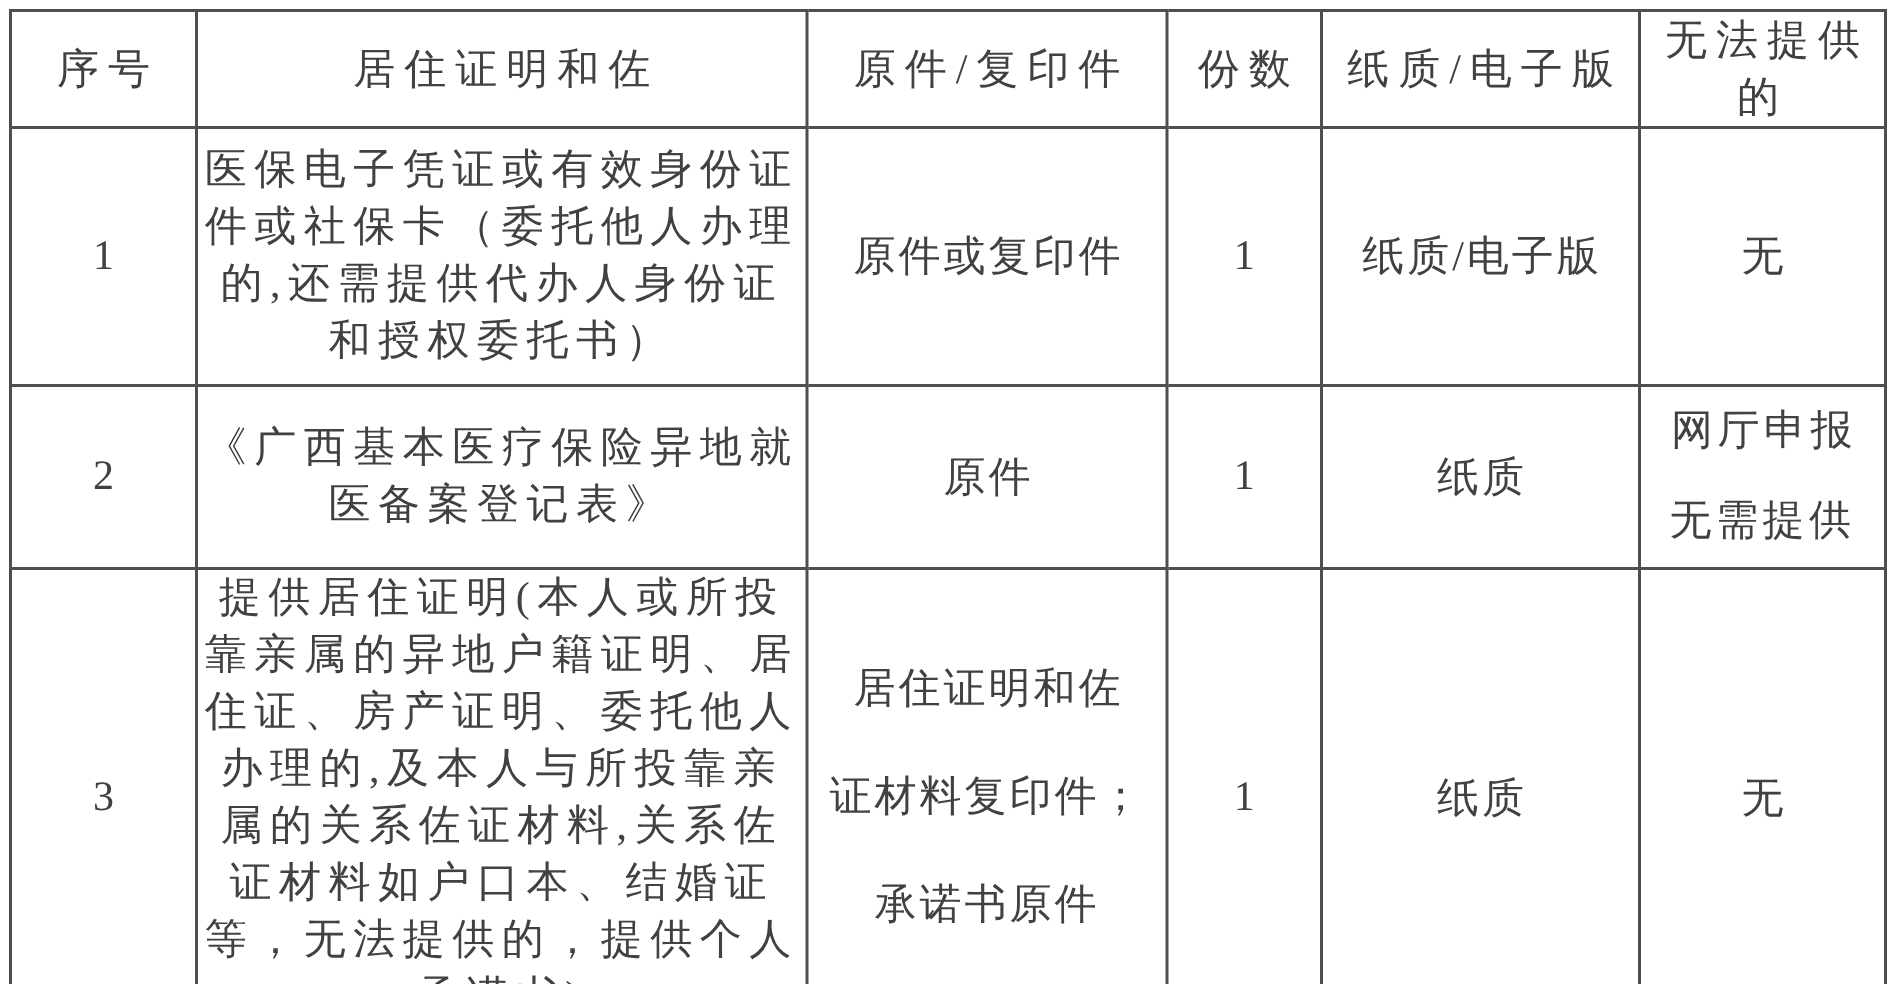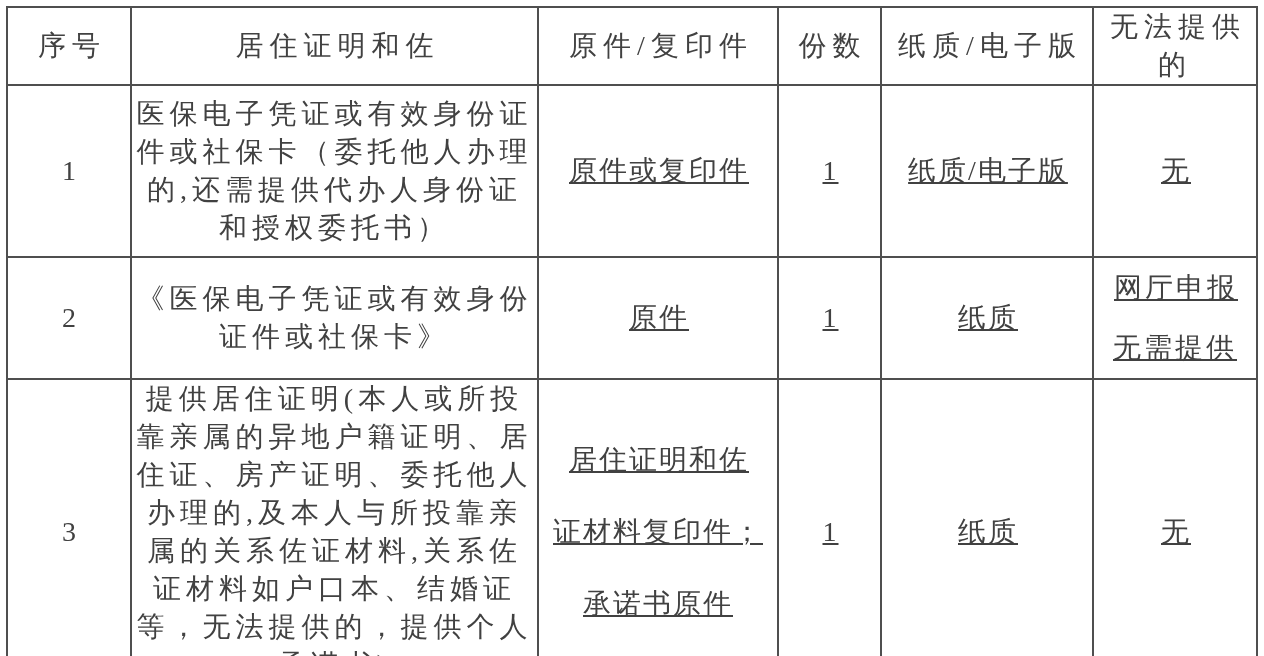--- a/index.html
+++ b/index.html
@@ -43,21 +43,21 @@
 
   th.hdr { letter-spacing: 6px; text-indent: 6px; }
 
   td.material-cell {
     text-align: left;
     letter-spacing: 5px;
     line-height: 38px;
     padding: 4px 14px 4px 16px;
     font-family: Liberation Serif, serif;
   }
-  td.center-cell { letter-spacing: 2px; text-indent: 2px; text-decoration: underline; }
+  td.center-cell { letter-spacing: 2px; text-indent: 2px; }
 
   td.oc-multiline {
     white-space: pre-line;
     line-height: 72px;
     letter-spacing: 2px;
   }
   td.req-multiline {
     white-space: pre-line;
     line-height: 60px;
     letter-spacing: 3px;
@@ -94,21 +94,21 @@
       <tr class="row-1">
         <td>1</td>
         <td class="material-cell">医保电子凭证或有效身份证件或社保卡（委托他人办理的,还需提供代办人身份证和授权委托书）</td>
         <td class="center-cell">原件或复印件</td>
         <td class="center-cell">1</td>
         <td class="center-cell">纸质/电子版</td>
         <td class="center-cell">无</td>
       </tr>
       <tr class="row-2">
         <td>2</td>
-        <td class="material-cell">《医保电子凭证或有效身份证件或社保卡》</td>
+        <td class="material-cell">《广西基本医疗保险异地就医备案登记表》</td>
         <td class="center-cell">原件</td>
         <td class="center-cell">1</td>
         <td class="center-cell">纸质</td>
         <td class="center-cell req-multiline">网厅申报
 无需提供</td>
       </tr>
       <tr class="row-3">
         <td>3</td>
         <td class="material-cell">提供居住证明(本人或所投靠亲属的异地户籍证明、居住证、房产证明、委托他人办理的,及本人与所投靠亲属的关系佐证材料,关系佐证材料如户口本、结婚证等，无法提供的，提供个人承诺书)</td>
         <td class="center-cell oc-multiline">居住证明和佐

